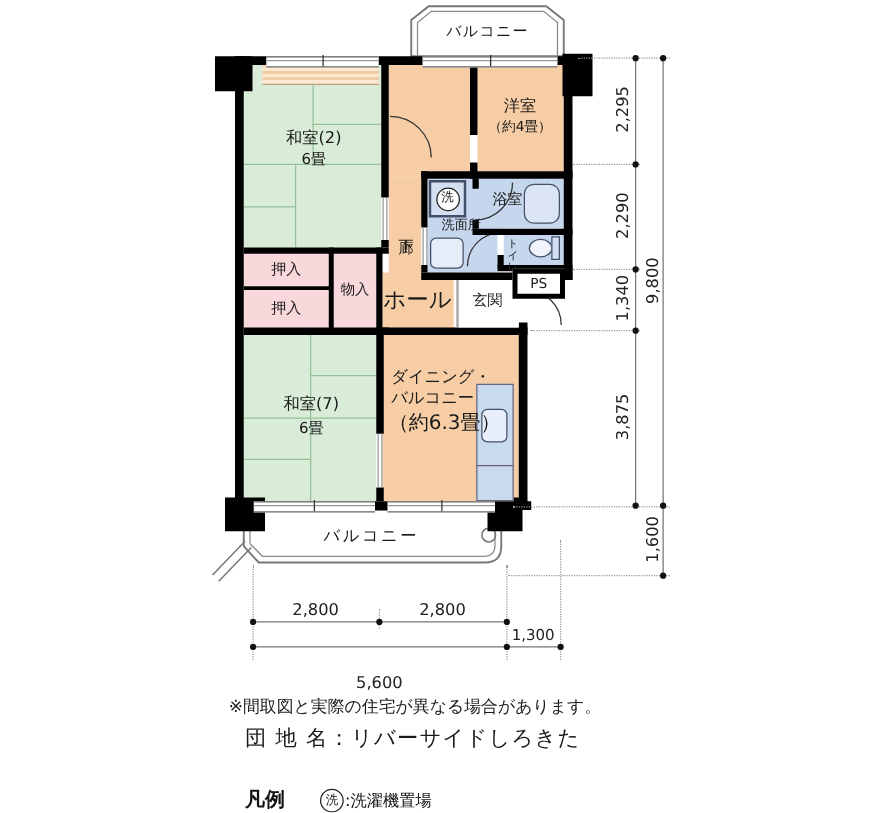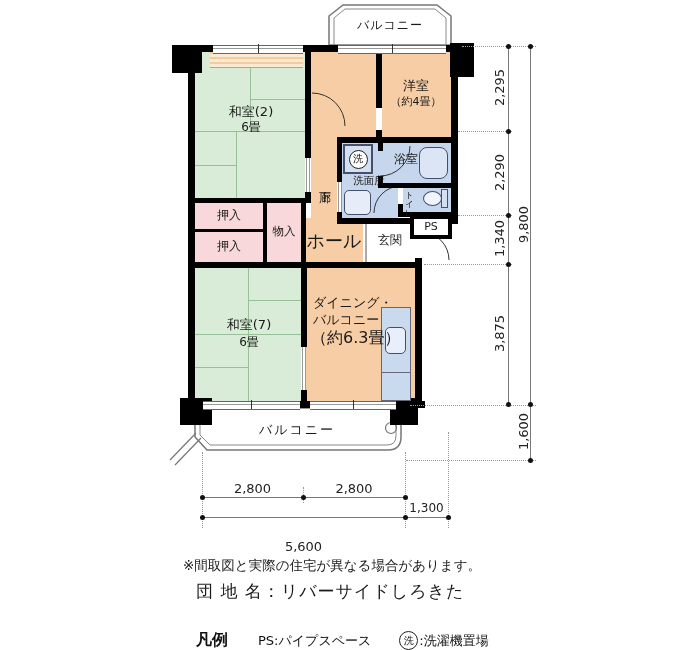--- a/index.html
+++ b/index.html
@@ -194,17 +194,16 @@
 
   <div class="dim" style="left:202px;top:481px;width:101px;">2,800</div>
   <div class="dim" style="left:303px;top:481px;width:102px;">2,800</div>
   <div class="dim" style="left:202px;top:501px;width:203px;margin-top:38px;">5,600</div>
   <div class="dim" style="left:403px;top:501px;width:47px;font-size:12px;">1,300</div>
 
   <div class="lbl" style="left:183px;top:566px;transform:translate(0,-50%);font-size:13.5px;">※間取図と実際の住宅が異なる場合があります。</div>
   <div class="lbl" style="left:196px;top:592px;transform:translate(0,-50%);font-size:17px;letter-spacing:1px;">団 地 名：リバーサイドしろきた</div>
   <div style="position:absolute;left:196px;top:630px;display:flex;align-items:center;">
     <span style="font-size:16px;font-weight:bold;">凡例</span>
-    <span style="font-size:13px;margin-left:30px;">PS:パイプスペース</span>
     <span class="cmark" style="margin-left:28px;">洗</span>
     <span style="font-size:13px;margin-left:1px;">:洗濯機置場</span>
   </div>
 </div>
 
 </body></html>

